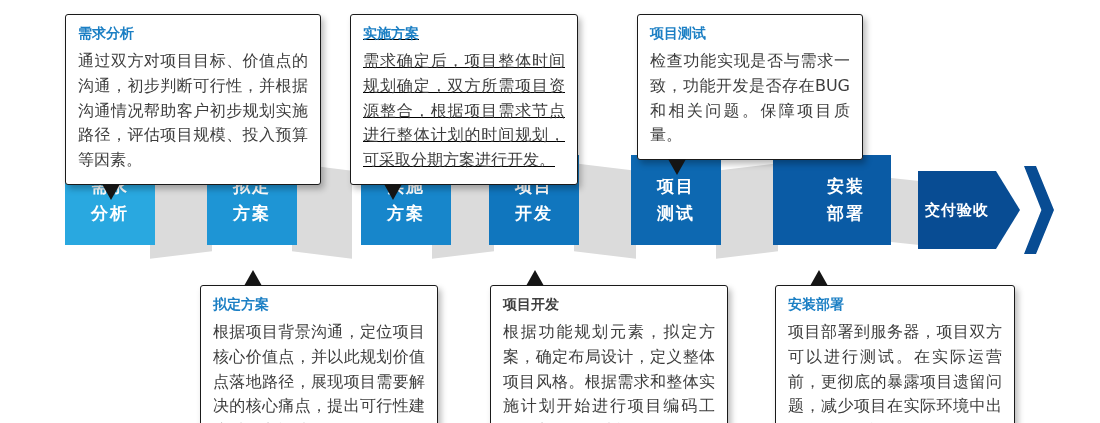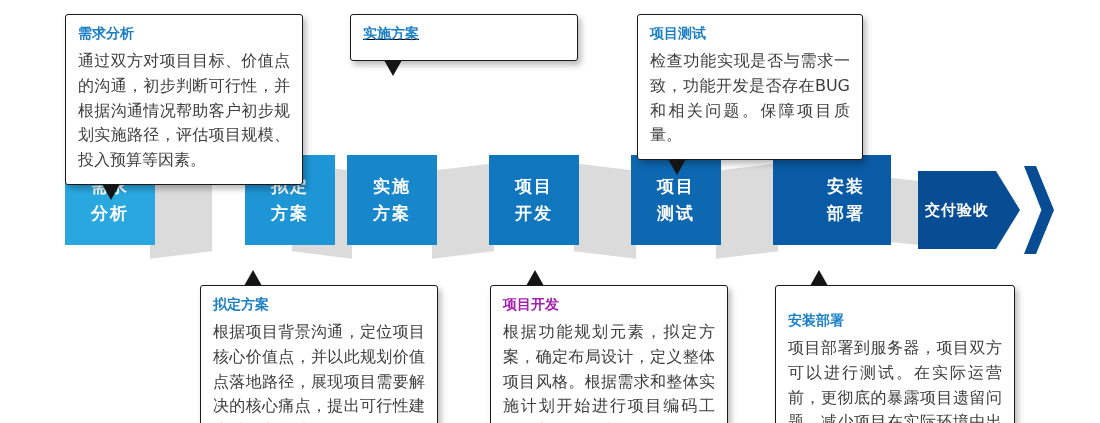--- a/index.html
+++ b/index.html
@@ -12,36 +12,36 @@
   .callout{
     position:absolute;background:#ffffff;border:1px solid #1a1a1a;border-radius:3px;
     padding:10px 12px 11px 12px;box-shadow:3px 4px 6px rgba(0,0,0,.28);z-index:5;box-sizing:border-box;
   }
   .callout-title{font-size:14px;font-weight:bold;margin-bottom:6px;}
   .callout-body{font-size:16px;color:#3d3d3d;line-height:1.55;text-align:justify;}
   .tail{position:absolute;width:0;height:0;}
   .tail-down{bottom:-16px;border-left:9px solid transparent;border-right:9px solid transparent;border-top:16px solid #151515;}
   .tail-up{top:-16px;border-left:9px solid transparent;border-right:9px solid transparent;border-bottom:16px solid #151515;}
 
-  .c1{left:65px;top:14px;width:238px;}
+  .c1{left:65px;top:14px;width:256px;}
   .c2{left:350px;top:14px;width:228px;text-decoration:underline;}
   .c3{left:637px;top:14px;width:226px;}
   .d1{left:200px;top:285px;width:238px;}
   .d2{left:490px;top:285px;width:238px;}
   .d3{left:775px;top:285px;width:240px;}
   .c1 .tail{left:36px;} .c2 .tail{left:33px;} .c3 .tail{left:30px;}
   .d1 .tail{left:43px;} .d2 .tail{left:35px;} .d3 .tail{left:34px;}
 
   
   .stage{
     position:absolute;top:155px;width:90px;height:90px;display:flex;align-items:center;justify-content:center;
     color:#ffffff;font-weight:bold;font-size:17px;line-height:1.6;text-align:center;letter-spacing:2px;
     white-space:pre-line;z-index:3;
   }
-  .s1{left:65px;} .s2{left:207px;margin-left:38px;} .s3{left:347px;} .s4{left:489px;} .s5{left:631px;} .s6{left:773px;padding-left:28px;}
+  .s1{left:65px;} .s2{left:207px;} .s3{left:347px;} .s4{left:489px;} .s5{left:631px;} .s6{left:773px;padding-left:28px;}
 
   
   .ribbon{position:absolute;z-index:1;}
   .g1{left:150px;top:167px;width:62px;height:88px;transform:skewY(-7deg);}
   .g2{left:292px;top:167px;width:60px;height:88px;transform:skewY(7deg);}
   .g3{left:432px;top:167px;width:62px;height:88px;transform:skewY(-7deg);}
   .g4{left:574px;top:167px;width:62px;height:88px;transform:skewY(7deg);}
   .g5{left:716px;top:167px;width:62px;height:88px;transform:skewY(-7deg);}
   .g6{left:858px;top:178px;width:66px;height:64px;transform:skewY(6deg);}
 
@@ -63,21 +63,21 @@
   <div class="ribbon g2" style="background-color: rgb(219, 219, 219);"></div>
   <div class="ribbon g3" style="background-color: rgb(219, 219, 219);"></div>
   <div class="ribbon g4" style="background-color: rgb(219, 219, 219);"></div>
   <div class="ribbon g5" style="background-color: rgb(219, 219, 219);"></div>
   <div class="ribbon g6" style="background-color: rgb(219, 219, 219);"></div>
 
   <div class="stage s1" style="background-color: rgb(41, 168, 224);">需求
 分析</div>
   <div class="stage s2" style="background-color: rgb(30, 149, 213);">拟定
 方案</div>
-  <div class="stage s3" style="background-color: rgb(23, 134, 203);">实施
+  <div class="stage s3" style="background-color: rgb(23, 134, 203); margin-left: 14px;">实施
 方案</div>
   <div class="stage s4" style="background-color: rgb(16, 118, 190);">项目
 开发</div>
   <div class="stage s5" style="background-color: rgb(13, 104, 177);">项目
 测试</div>
   <div class="stage s6" style="background-color: rgb(10, 91, 165);">安装
 部署</div>
 
   <div class="arrow-group">
     <div class="arrow-rect" style="background-color: rgb(8, 76, 147);">交付验收</div>
@@ -85,37 +85,38 @@
     <div class="arrow-chevron" style="background-color: rgb(8, 76, 147);"></div>
   </div>
 
   <div class="callout c1">
     <div class="callout-title" style="color: rgb(27, 127, 196);">需求分析</div>
     <div class="callout-body">通过双方对项目目标、价值点的沟通，初步判断可行性，并根据沟通情况帮助客户初步规划实施路径，评估项目规模、投入预算等因素。</div>
     <div class="tail tail-down"></div>
   </div>
   <div class="callout c2">
     <div class="callout-title" style="color: rgb(27, 127, 196);">实施方案</div>
+    <div class="callout-body">需求确定后，项目整体时间规划确定，双方所需项目资源整合，根据项目需求节点进行整体计划的时间规划，可采取分期方案进行开发。</div>
     <div class="tail tail-down"></div>
   </div>
   <div class="callout d1">
     <div class="callout-title" style="color: rgb(27, 127, 196);">拟定方案</div>
     <div class="callout-body">根据项目背景沟通，定位项目核心价值点，并以此规划价值点落地路径，展现项目需要解决的核心痛点，提出可行性建议以及实施计划。</div>
     <div class="tail tail-up"></div>
   </div>
 
   <div class="callout c3">
     <div class="callout-title" style="color: rgb(27, 127, 196);">项目测试</div>
     <div class="callout-body">检查功能实现是否与需求一致，功能开发是否存在BUG和相关问题。保障项目质量。</div>
     <div class="tail tail-down"></div>
   </div>
   <div class="callout d2">
-    <div class="callout-title" style="color: #a21caf;">项目开发</div>
+    <div class="callout-title" style="color: #404040;">项目开发</div>
     <div class="callout-body">根据功能规划元素，拟定方案，确定布局设计，定义整体项目风格。根据需求和整体实施计划开始进行项目编码工作，实现项目功能。</div>
     <div class="tail tail-up"></div>
   </div>
   <div class="callout d3">
-    <div class="callout-title" style="color: rgb(27, 127, 196); margin-top: 16px;">安装部署</div>
+    <div class="callout-title" style="color: rgb(27, 127, 196);">安装部署</div>
     <div class="callout-body">项目部署到服务器，项目双方可以进行测试。在实际运营前，更彻底的暴露项目遗留问题，减少项目在实际环境中出现问题的可能性。</div>
     <div class="tail tail-up"></div>
   </div>
 
 </div>
 
 </body></html>

